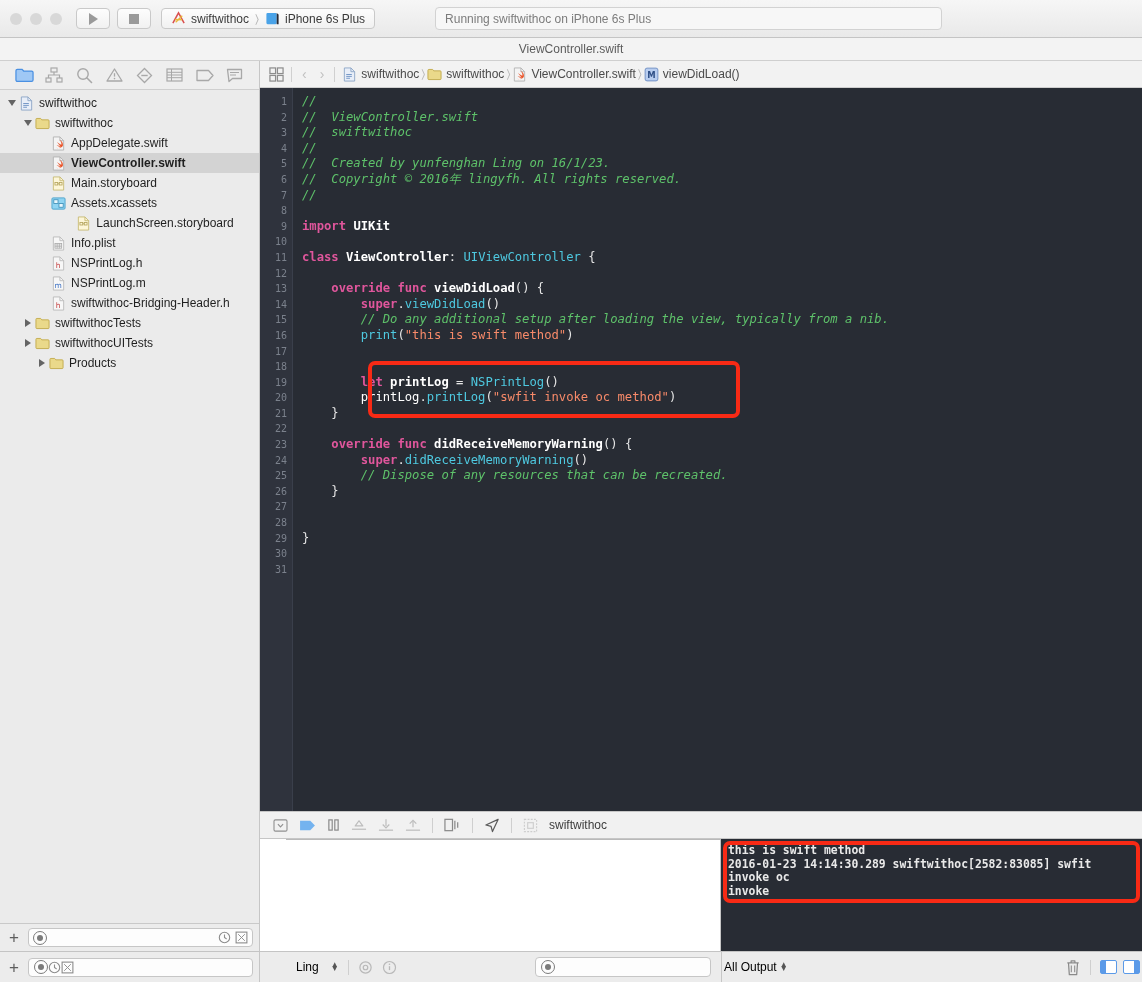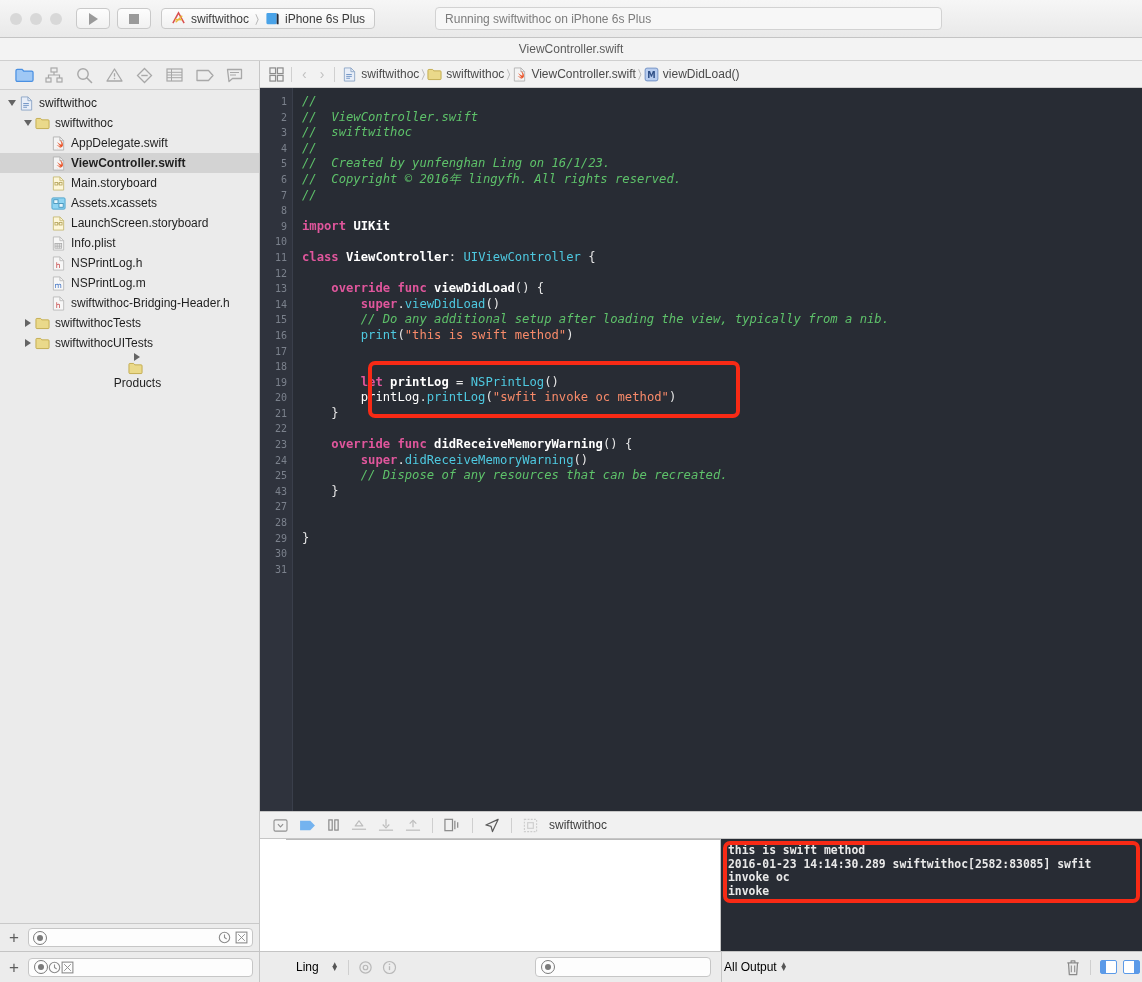--- a/index.html
+++ b/index.html
@@ -330,21 +330,21 @@
           </div>
           <div class="row" style="padding-left: 38px; text-align: right;">
             <span class="tw "></span>
             <span class="ficon"><svg xmlns="http://www.w3.org/2000/svg" width="15" height="15" viewBox="0 0 16 16">
                 <rect x="1" y="2" width="14" height="12" rx="1.2" fill="#8fd4f2" stroke="#4ea3cc" stroke-width="1"></rect>
                 <rect x="3" y="4" width="4.5" height="4" fill="#e8f7fd" stroke="#3e8fb8" stroke-width="0.9"></rect>
                 <rect x="8.5" y="8" width="4.5" height="4" fill="#e8f7fd" stroke="#3e8fb8" stroke-width="0.9"></rect>
               </svg></span>
             <span>Assets.xcassets</span>
           </div>
-          <div class="row" style="padding-left: 38px;">
+          <div class="row" style="padding-left: 38px; justify-content: center;">
             <span class="tw "></span>
             <span class="ficon"><svg xmlns="http://www.w3.org/2000/svg" width="15" height="15" viewBox="0 0 16 16">
                 <path d="M2.5 1h7L13.5 5v10h-11z" fill="#fdf6d8" stroke="#c9bc77" stroke-width="1"></path>
                 <path d="M9.5 1v4h4" fill="none" stroke="#c9bc77" stroke-width="1"></path>
                 <rect x="4.2" y="7" width="3" height="2.6" fill="none" stroke="#b5a55e" stroke-width="0.9"></rect>
                 <rect x="8.8" y="7" width="3" height="2.6" fill="none" stroke="#b5a55e" stroke-width="0.9"></rect>
                 <path d="M7.2 8.3h1.6" stroke="#b5a55e" stroke-width="0.9"></path>
               </svg></span>
             <span>LaunchScreen.storyboard</span>
           </div>
@@ -396,21 +396,21 @@
           </div>
           <div class="row" style="padding-left: 22px;">
             <span class="tw closed">
               <i></i>
             </span>
             <span class="ficon"><svg xmlns="http://www.w3.org/2000/svg" width="15" height="15" viewBox="0 0 16 16">
                 <path d="M1 3.6a1 1 0 011-1h4l1.3 1.5h6.7a1 1 0 011 1v7.3a1 1 0 01-1 1H2a1 1 0 01-1-1z" fill="#ead98a" stroke="#c2ab4e" stroke-width="1"></path>
               </svg></span>
             <span>swiftwithocUITests</span>
           </div>
-          <div class="row" style="padding-left: 16px; flex-direction: column;">
+          <div class="row" style="padding-left: 36px;">
             <span class="tw closed">
               <i></i>
             </span>
             <span class="ficon"><svg xmlns="http://www.w3.org/2000/svg" width="15" height="15" viewBox="0 0 16 16">
                 <path d="M1 3.6a1 1 0 011-1h4l1.3 1.5h6.7a1 1 0 011 1v7.3a1 1 0 01-1 1H2a1 1 0 01-1-1z" fill="#ead98a" stroke="#c2ab4e" stroke-width="1"></path>
               </svg></span>
             <span>Products</span>
           </div>
         </div>
       <div class="nav-filter">
@@ -506,21 +506,21 @@
             <div>16</div>
             <div>17</div>
             <div>18</div>
             <div>19</div>
             <div>20</div>
             <div>21</div>
             <div>22</div>
             <div>23</div>
             <div>24</div>
             <div>25</div>
-            <div>43</div>
+            <div>26</div>
             <div>27</div>
             <div>28</div>
             <div>29</div>
             <div>30</div>
             <div>31</div>
           </div>
         <div class="code" id="code">
           <div class="hl-box" style="left:75px; top:273px; width:372px; height:57px;"></div>
         <div class="ln"><span class="cm">//</span></div>
             <div class="ln"><span class="cm">//  ViewController.swift</span></div>

